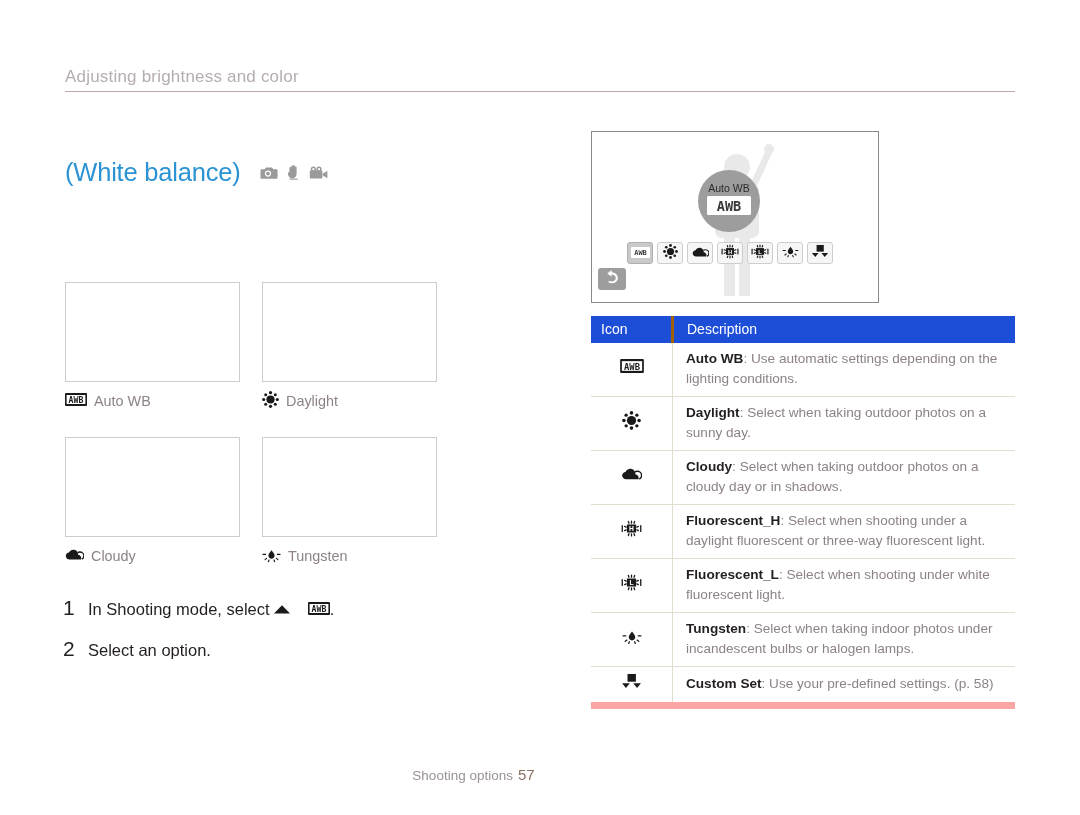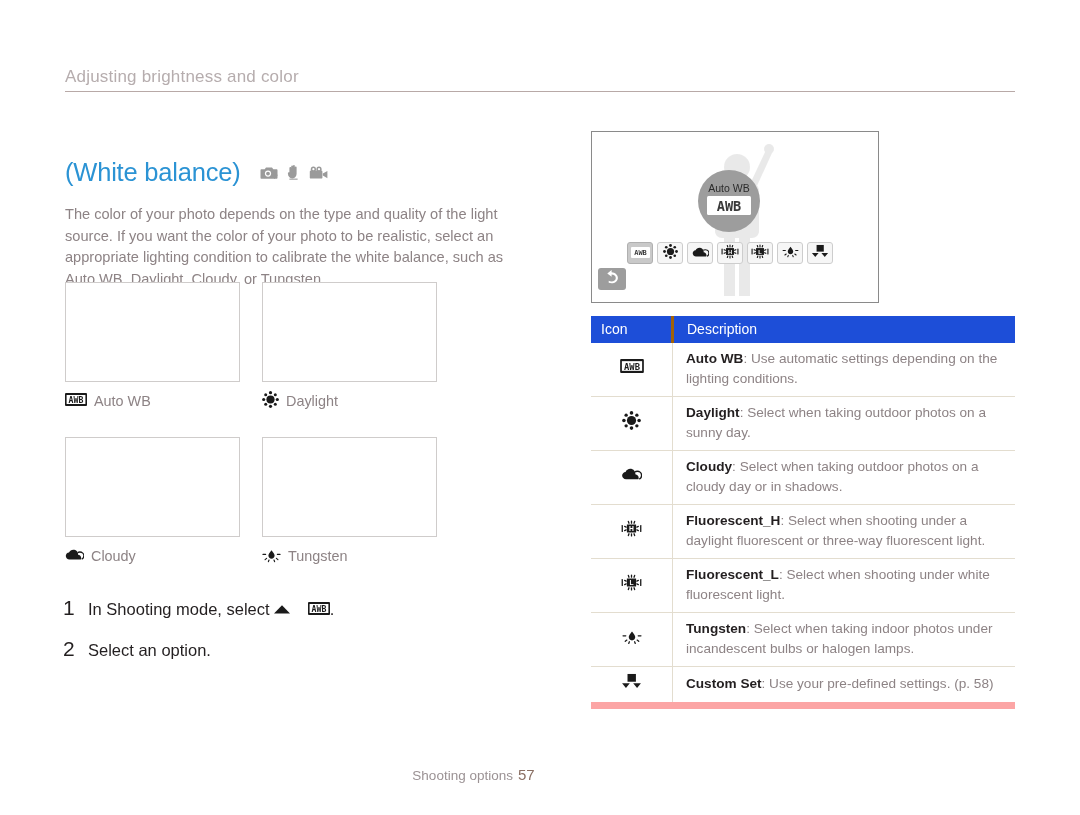--- a/index.html
+++ b/index.html
@@ -312,21 +312,20 @@
             <circle cx="4.4" cy="3.2" r="2.6" fill="#9a9a9a"></circle>
             <circle cx="4.4" cy="3.2" r="1.1" fill="#ffffff"></circle>
             <circle cx="10" cy="3.2" r="2.6" fill="#9a9a9a"></circle>
             <circle cx="10" cy="3.2" r="1.1" fill="#ffffff"></circle>
           </svg>
         </span>
       </span>
     </span>
   </h1>
 
-  <p class="intro">The color of your photo depends on the type and quality of the light source. If you want the color of your photo to be realistic, select an appropriate lighting condition to calibrate the white balance, such as Auto WB, Daylight, Cloudy, or Tungsten.</p>
 </div>
 
 <div class="samples">
 
   <div class="sample-row">
     <div class="sample">
       <div class="sample-box"></div>
       <div class="sample-cap">
         <span class="ico">
           <svg width="22" height="13" viewBox="0 0 22 13">

